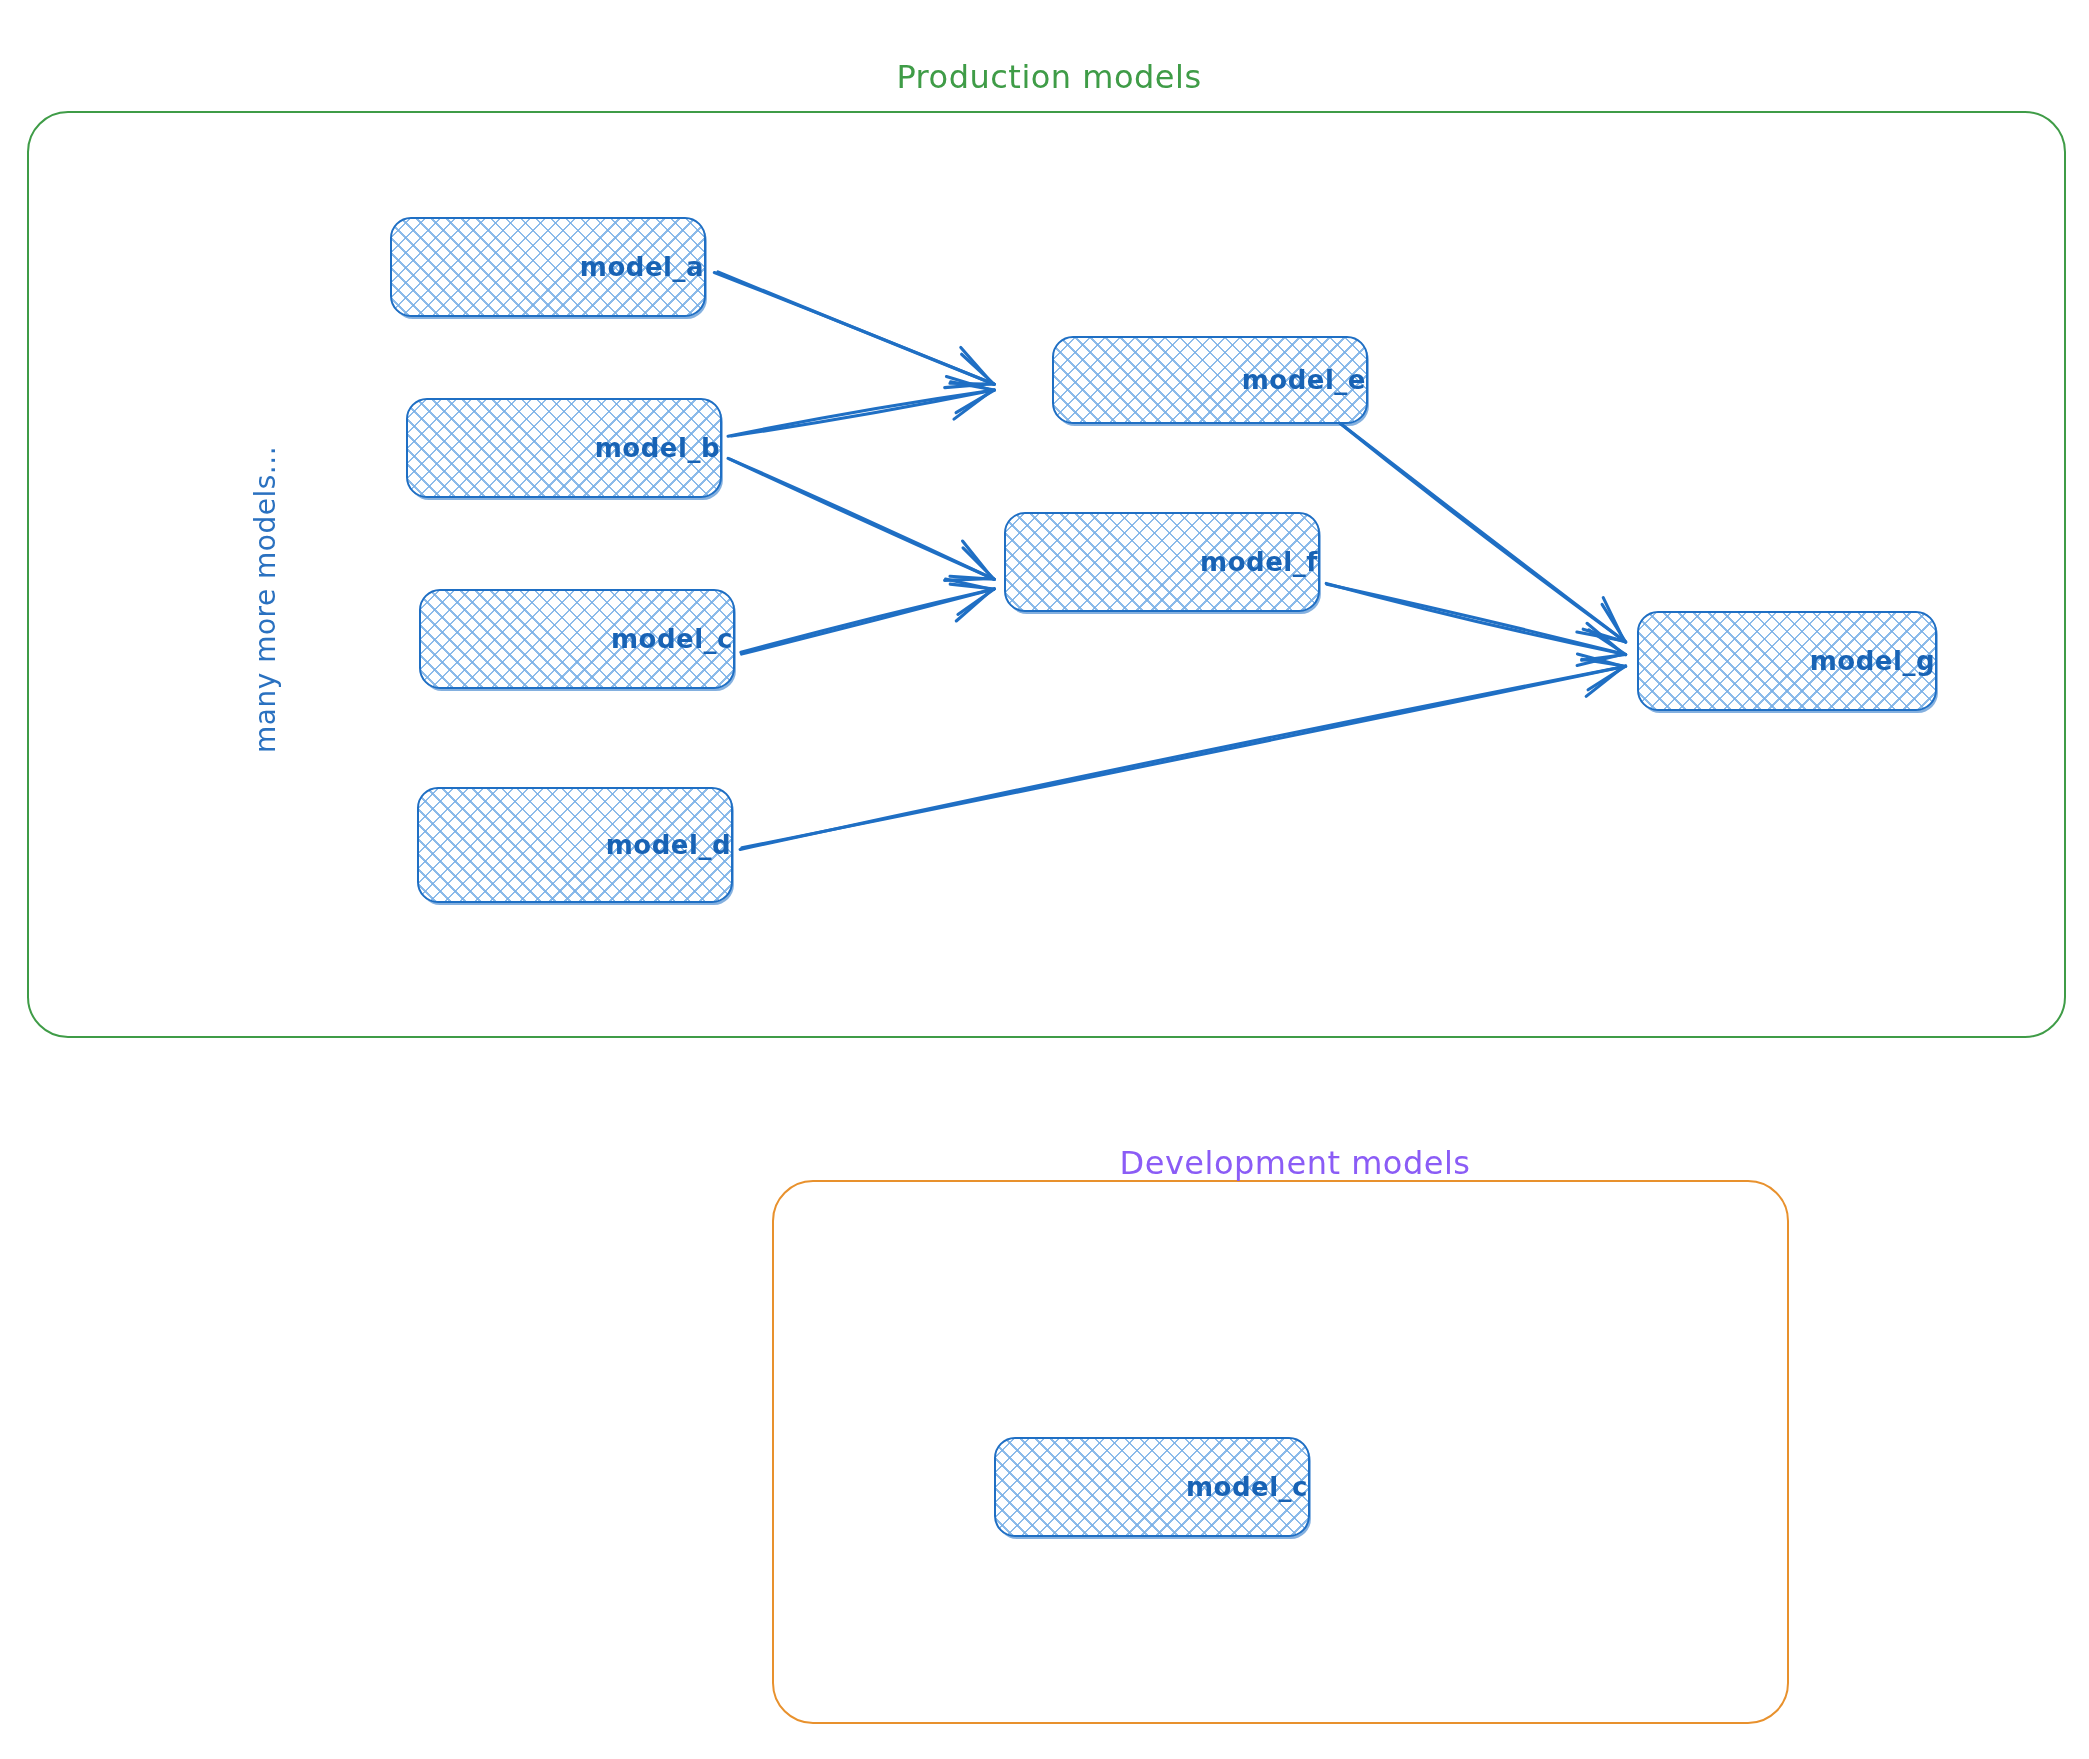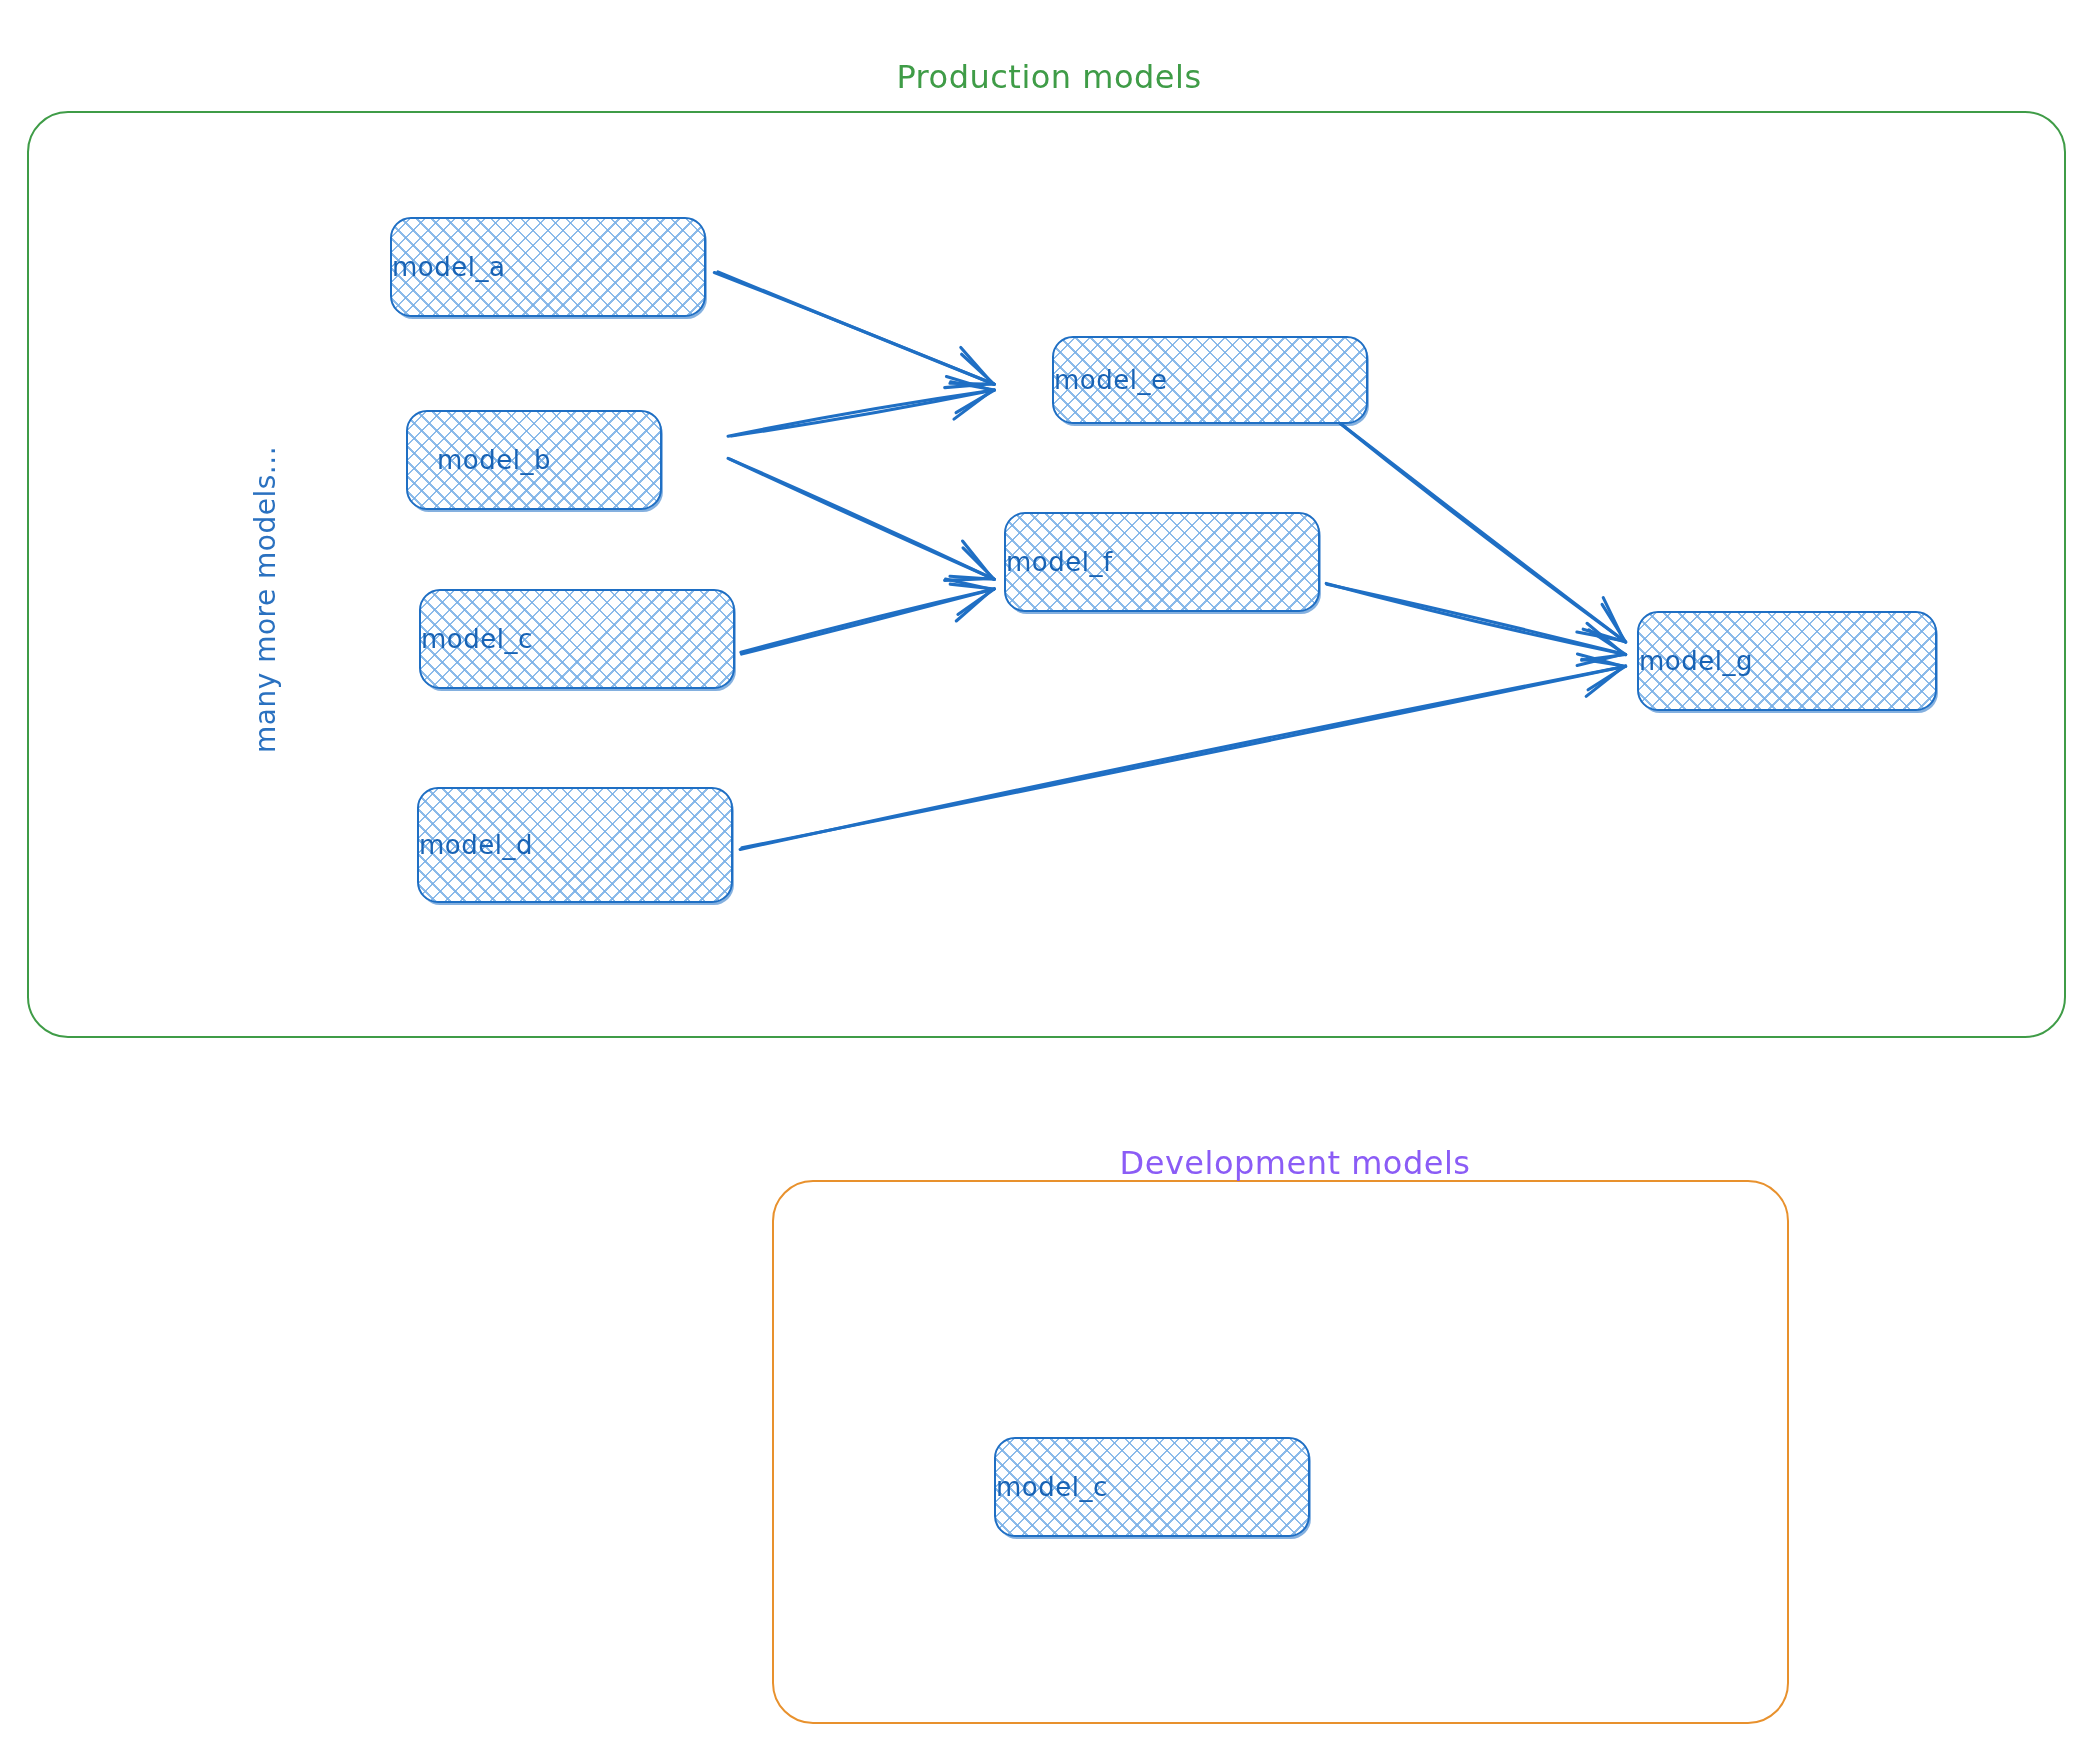--- a/index.html
+++ b/index.html
@@ -48,22 +48,23 @@
         rgba(120,175,230,0.85) 1.5px,
         rgba(255,255,255,0) 1.5px,
         rgba(255,255,255,0) 10.6px),
       repeating-linear-gradient(-45deg,
         rgba(120,175,230,0.85) 0px,
         rgba(120,175,230,0.85) 1.5px,
         rgba(255,255,255,0) 1.5px,
         rgba(255,255,255,0) 10.6px);
     display: flex;
     align-items: center;
-    justify-content: flex-start;
+    justify-content: flex-end;
     box-shadow: 1.9px 2.9px 0 -1px rgba(31,111,196,0.55);
+    font-weight: bold;
   }
   .node-label {
     font-family: "DejaVu Sans", sans-serif;
     font-size: 26px;
     color: #1863b5;
     letter-spacing: 0.5px;
     user-select: none;
     white-space: nowrap;
   }
 
@@ -164,21 +165,21 @@
         <path class="edge-path" d="M 1643.1 721.3 L 1682.0 690.4" stroke-width="1.9"></path>
         <path class="edge-path" d="M 1638.6 682.8 L 1684.0 690.0" stroke-width="3.2"></path>
         <path class="edge-path" d="M 1634.1 677.4 L 1682.0 690.4" stroke-width="1.9"></path>
       </g>
     </svg>
 
   <div id="nodes-root">
       <div class="node" style="left: 390px; top: 217px; width: 316px; height: 100px;">
         <span class="node-label">model_a</span>
       </div>
-      <div class="node" style="left: 406px; top: 410px; width: 256px; height: 100px; padding-left: 29px;">
+      <div class="node" style="left: 406px; top: 398px; width: 316px; height: 100px; padding-left: 29px;">
         <span class="node-label">model_b</span>
       </div>
       <div class="node" style="left: 419px; top: 589px; width: 316px; height: 100px;">
         <span class="node-label">model_c</span>
       </div>
       <div class="node" style="left: 417px; top: 787px; width: 316px; height: 116px;">
         <span class="node-label">model_d</span>
       </div>
       <div class="node" style="left: 1052px; top: 336px; width: 316px; height: 88px;">
         <span class="node-label">model_e</span>

